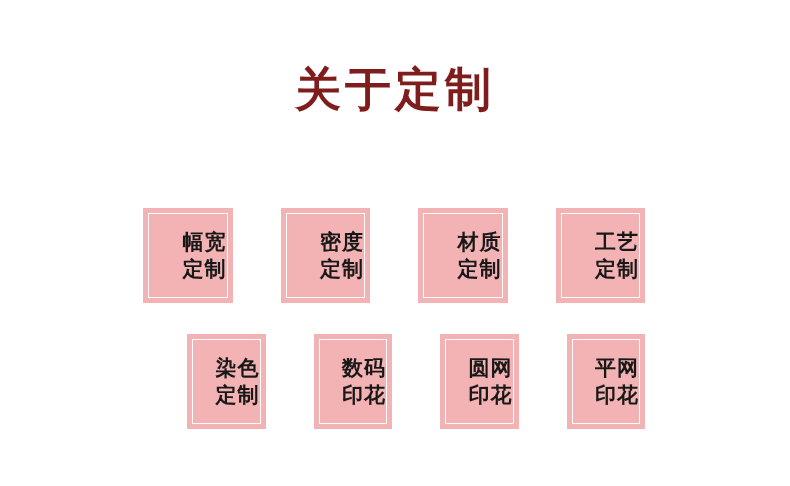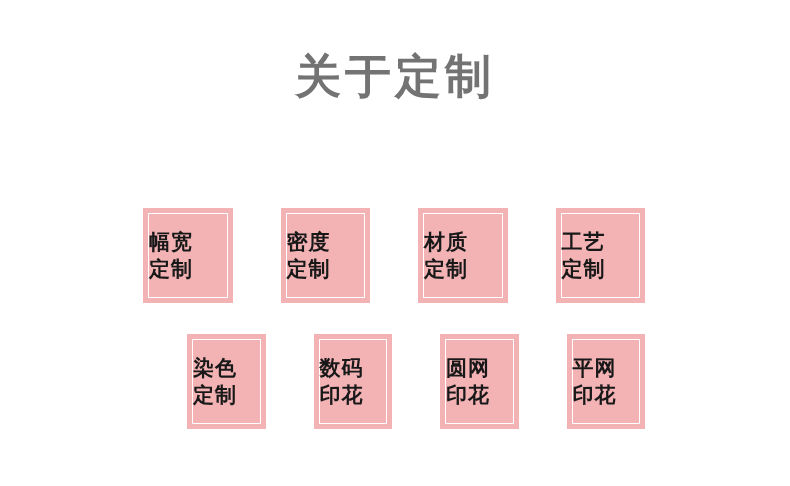--- a/index.html
+++ b/index.html
@@ -14,28 +14,28 @@
     overflow: hidden;
   }
   .page {
     position: relative;
     width: 790px;
     height: 486px;
     background: #ffffff;
   }
   .title {
     position: absolute;
-    top: 48px;
+    top: 61px;
     left: 0;
     width: 790px;
     text-align: center;
     font-family: "DejaVu Serif", "Liberation Serif", serif;
     font-size: 46px;
     font-weight: bold;
-    color: #737373;
+    color: #7f1d1d;
     letter-spacing: 4px;
     line-height: 56px;
   }
   .grid {
     position: absolute;
     top: 208px;
     left: 143px;
     width: 518px;
   }
   .row {
@@ -60,21 +60,21 @@
   .cell:last-child {
     margin-right: 16px;
   }
   .cell-inner {
     width: 100%;
     height: 100%;
     border: 1px solid #ffffff;
     box-sizing: border-box;
     display: flex;
     flex-direction: column;
-    align-items: flex-start;
+    align-items: flex-end;
     justify-content: center;
   }
   .cell-line {
     font-family: "DejaVu Sans", "Liberation Sans", sans-serif;
     font-size: 21px;
     font-weight: bold;
     color: #181818;
     line-height: 27px;
     letter-spacing: 1px;
   }

